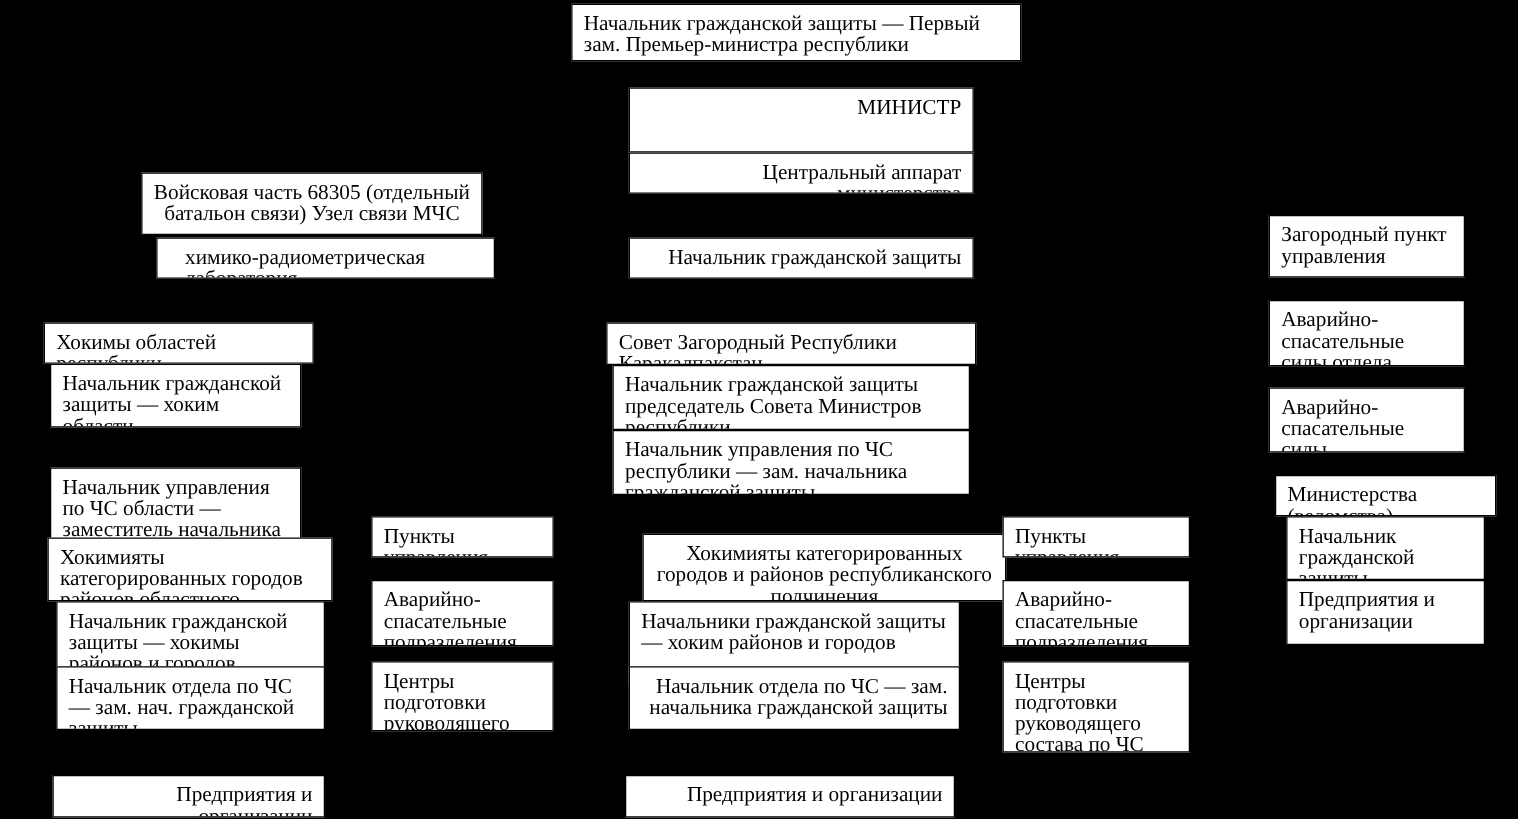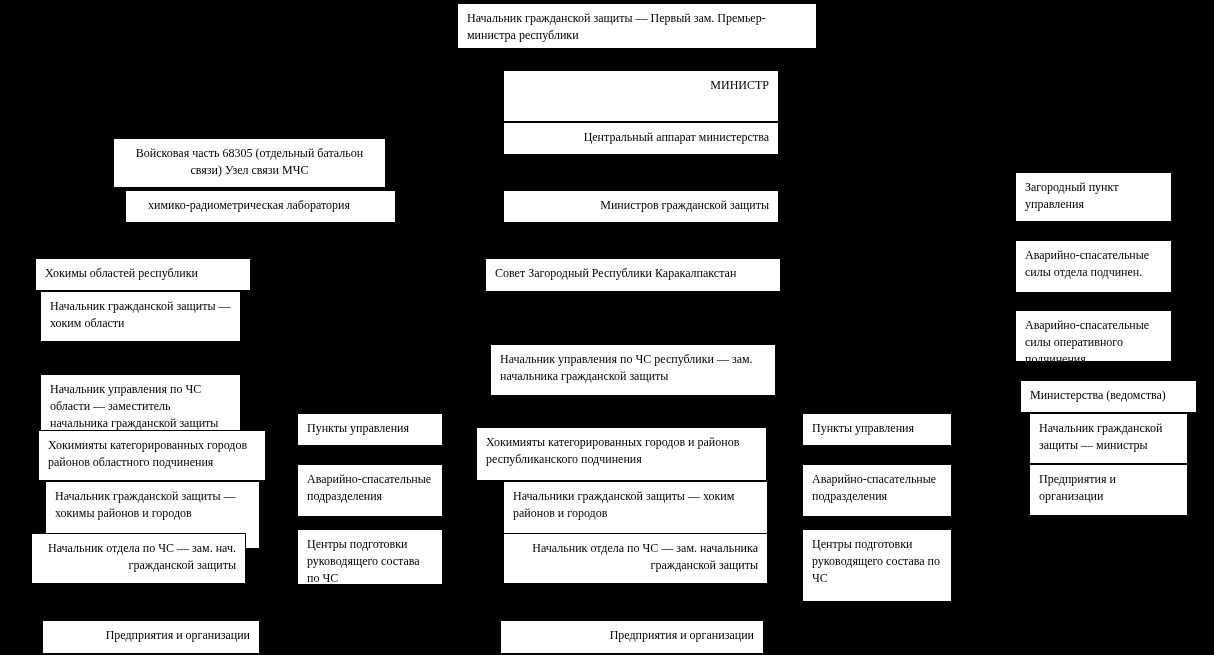--- a/index.html
+++ b/index.html
@@ -14,21 +14,21 @@
     background: var(--bg, #000000);
     overflow: hidden;
     font-family: "Liberation Serif", "DejaVu Serif", serif;
   }
   .node {
     position: absolute;
     box-sizing: border-box;
     background: var(--box-fill, #ffffff);
     border: 1px solid var(--box-border, #000000);
     color: var(--text, #000000);
-    font-size: 12px;
+    font-size: 17px;
     line-height: 17px;
     padding: 6px 9px 4px 9px;
     overflow: hidden;
   }
   .node.center {
     text-align: right;
   }
   .node.pad-left {
     padding-left: 22px;
   }
@@ -46,39 +46,40 @@
 </style>
 </head>
 <body>
 
 <div id="canvas" style="--bg: #000000; --box-fill: #ffffff; --box-border: #000000; --text: #000000;">
     <div class="node" style="left: 457px; top: 3px; width: 360px; height: 46px;"><span>Начальник гражданской защиты —  Первый  зам.  Премьер-министра республики</span></div>
     <div class="node center" style="left: 503px; top: 70px; width: 276px; height: 52px;"><span>МИНИСТР</span></div>
     <div class="node center" style="left: 503px; top: 122px; width: 276px; height: 33px;"><span>Центральный аппарат  министерства</span></div>
     <div class="node" style="left: 113px; top: 138px; width: 273px; height: 50px; text-align: center;"><span>Войсковая часть 68305  (отдельный батальон связи) Узел связи МЧС</span></div>
     <div class="node pad-left" style="left: 125px; top: 190px; width: 271px; height: 33px;"><span>химико-радиометрическая  лаборатория</span></div>
-    <div class="node center" style="left: 503px; top: 190px; width: 276px; height: 33px;"><span>Министров  гражданской защиты</span></div>
+    <div class="node center" style="left: 503px; top: 190px; width: 276px; height: 33px;"><span>Начальник  гражданской защиты</span></div>
     <div class="node" style="left: 1015px; top: 172px; width: 157px; height: 50px;"><span>Загородный пункт управления</span></div>
     <div class="node" style="left: 1015px; top: 240px; width: 157px; height: 53px;"><span>Аварийно-спасательные силы отдела подчинен.</span></div>
     <div class="node dashed" style="left: 1015px; top: 310px; width: 157px; height: 52px;"><span>Аварийно-спасательные силы оперативного подчинения</span></div>
     <div class="node" style="left: 1020px; top: 380px; width: 177px; height: 33px;"><span>Министерства (ведомства)</span></div>
     <div class="node" style="left: 1029px; top: 413px; width: 159px; height: 51px;"><span>Начальник гражданской защиты  — министры</span></div>
     <div class="node" style="left: 1029px; top: 464px; width: 159px; height: 52px;"><span>Предприятия и организации</span></div>
     <div class="node" style="left: 35px; top: 258px; width: 216px; height: 33px;"><span>Хокимы областей республики</span></div>
     <div class="node" style="left: 40px; top: 291px; width: 201px; height: 51px;"><span>Начальник гражданской защиты — хоким области</span></div>
     <div class="node" style="left: 40px; top: 342px; width: 201px; height: 70px; margin-top: 32px;"><span>Начальник управления по ЧС области — заместитель начальника гражданской  защиты</span></div>
     <div class="node" style="left: 38px; top: 430px; width: 228px; height: 51px;"><span>Хокимияты категорированных городов районов областного подчинения</span></div>
     <div class="node" style="left: 45px; top: 481px; width: 215px; height: 68px;"><span>Начальник гражданской защиты   —  хокимы районов и городов</span></div>
-    <div class="node" style="left: 31px; top: 533px; width: 215px; height: 51px; text-align: right;"><span>Начальник отдела по ЧС   —  зам. нач. гражданской защиты</span></div>
+    <div class="node" style="left: 45px; top: 533px; width: 215px; height: 51px;"><span>Начальник отдела по ЧС   —  зам. нач. гражданской защиты</span></div>
     <div class="node center" style="left: 42px; top: 620px; width: 218px; height: 34px;"><span>Предприятия и организации</span></div>
     <div class="node" style="left: 297px; top: 413px; width: 146px; height: 33px;"><span>Пункты управления</span></div>
     <div class="node" style="left: 297px; top: 464px; width: 146px; height: 53px;"><span>Аварийно-спасательные подразделения</span></div>
     <div class="node" style="left: 297px; top: 529px; width: 146px; height: 56px;"><span>Центры подготовки руководящего состава по ЧС</span></div>
     <div class="node" style="left: 485px; top: 258px; width: 296px; height: 34px;"><span>Совет Загородный Республики Каракалпакстан</span></div>
+    <div class="node" style="left: 490px; top: 292px; width: 286px; height: 52px;"><span>Начальник гражданской защиты  председатель Совета Министров  республики</span></div>
     <div class="node" style="left: 490px; top: 344px; width: 286px; height: 52px;"><span>Начальник управления по ЧС республики  — зам. начальника  гражданской защиты</span></div>
-    <div class="node" style="left: 476px; top: 427px; width: 291px; height: 54px;"><span>Хокимияты категорированных    городов и районов республиканского   подчинения</span></div>
+    <div class="node" style="left: 514px; top: 427px; width: 291px; height: 54px; text-align: center;"><span>Хокимияты категорированных    городов и районов республиканского   подчинения</span></div>
     <div class="node" style="left: 503px; top: 481px; width: 265px; height: 68px;"><span>Начальники гражданской  защиты  —  хоким районов и  городов</span></div>
     <div class="node" style="left: 503px; top: 533px; width: 265px; height: 51px; text-align: right;"><span>Начальник отдела по ЧС  —  зам. начальника гражданской  защиты</span></div>
     <div class="node center" style="left: 500px; top: 620px; width: 264px; height: 34px;"><span>Предприятия и организации</span></div>
     <div class="node" style="left: 802px; top: 413px; width: 150px; height: 33px;"><span>Пункты управления</span></div>
     <div class="node" style="left: 802px; top: 464px; width: 150px; height: 53px;"><span>Аварийно-спасательные подразделения</span></div>
     <div class="node" style="left: 802px; top: 529px; width: 150px; height: 73px;"><span>Центры подготовки руководящего состава по ЧС</span></div>
   </div>
 
 </body></html>

